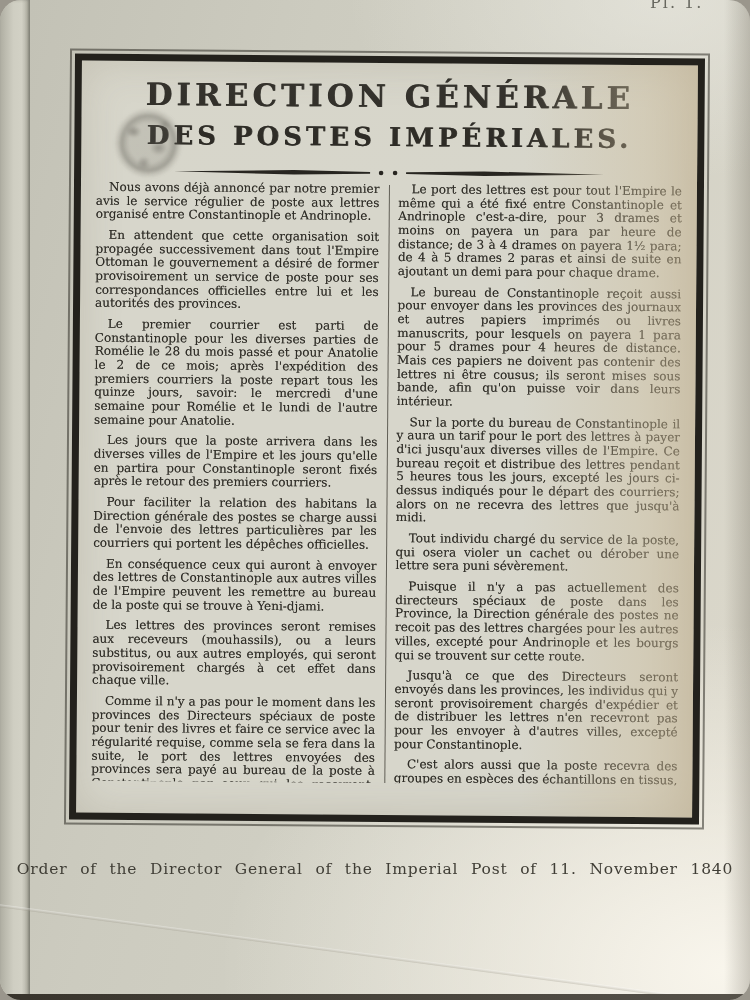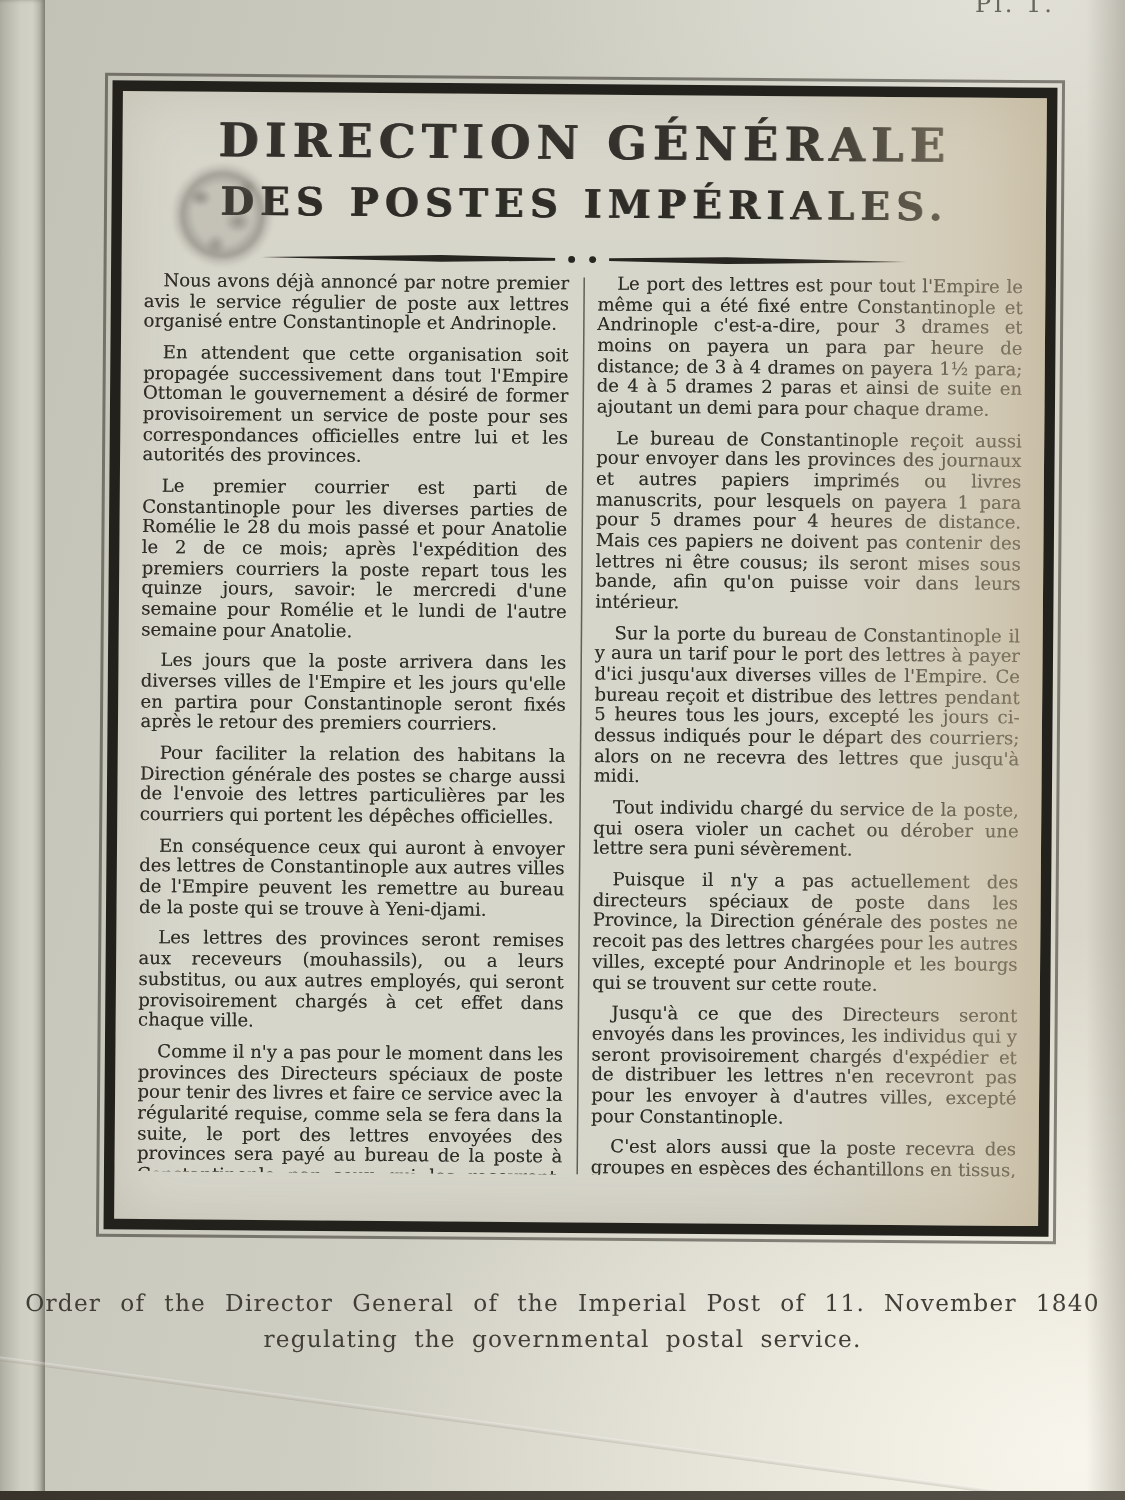--- a/index.html
+++ b/index.html
@@ -3,20 +3,21 @@
 <meta charset="utf-8">
 <style>
   html,body{margin:0;padding:0;background:#9a968c;}
   .photo{
     position:relative;width:750px;height:1000px;overflow:hidden;
     font-family:"DejaVu Serif",serif;
     background:
       radial-gradient(820px 560px at 97% 97%, rgba(250,247,238,0.95), rgba(250,247,238,0) 62%),
       radial-gradient(520px 300px at 88% 0%, rgba(233,232,224,0.65), rgba(233,232,224,0) 60%),
       linear-gradient(104deg,#c2c1b5 0%,#cccbbf 32%,#d2d1c5 62%,#ddd9cc 100%);
+    border-radius: 21px;
   }
   
   .left-edge{
     position:absolute;left:0;top:0;width:30px;height:100%;
     background:linear-gradient(to right,#aeada1 0%,#bcbbaf 18%,#cfcec2 45%,#d2d1c5 72%,#b4b3a7 92%,#9d9c90 100%);
     box-shadow:inset -2px 0 3px rgba(70,68,60,0.35);
   }
   .plate{
     position:absolute;top:-7px;left:650px;color:#67675f;font-size:16px;
     letter-spacing:2px;font-family:"DejaVu Serif",serif;
@@ -130,19 +131,18 @@
         <p>C'est alors aussi que la poste recevra des groupes en espèces des échantillons en tissus, etc.</p>
 
       </div>
     </div>
 
     <div class="doc-shade"></div>
   </div>
 
   <div class="caption">
     <div class="cap1">Order of the Director General of the Imperial Post of 11. November 1840</div>
-    <div class="cap2">regulating the governmental postal service.</div>
   </div>
 
   <div class="crease"></div>
   <div class="right-shade"></div>
   <div class="bottom-bar"></div>
 </div>
 
 </body></html>

